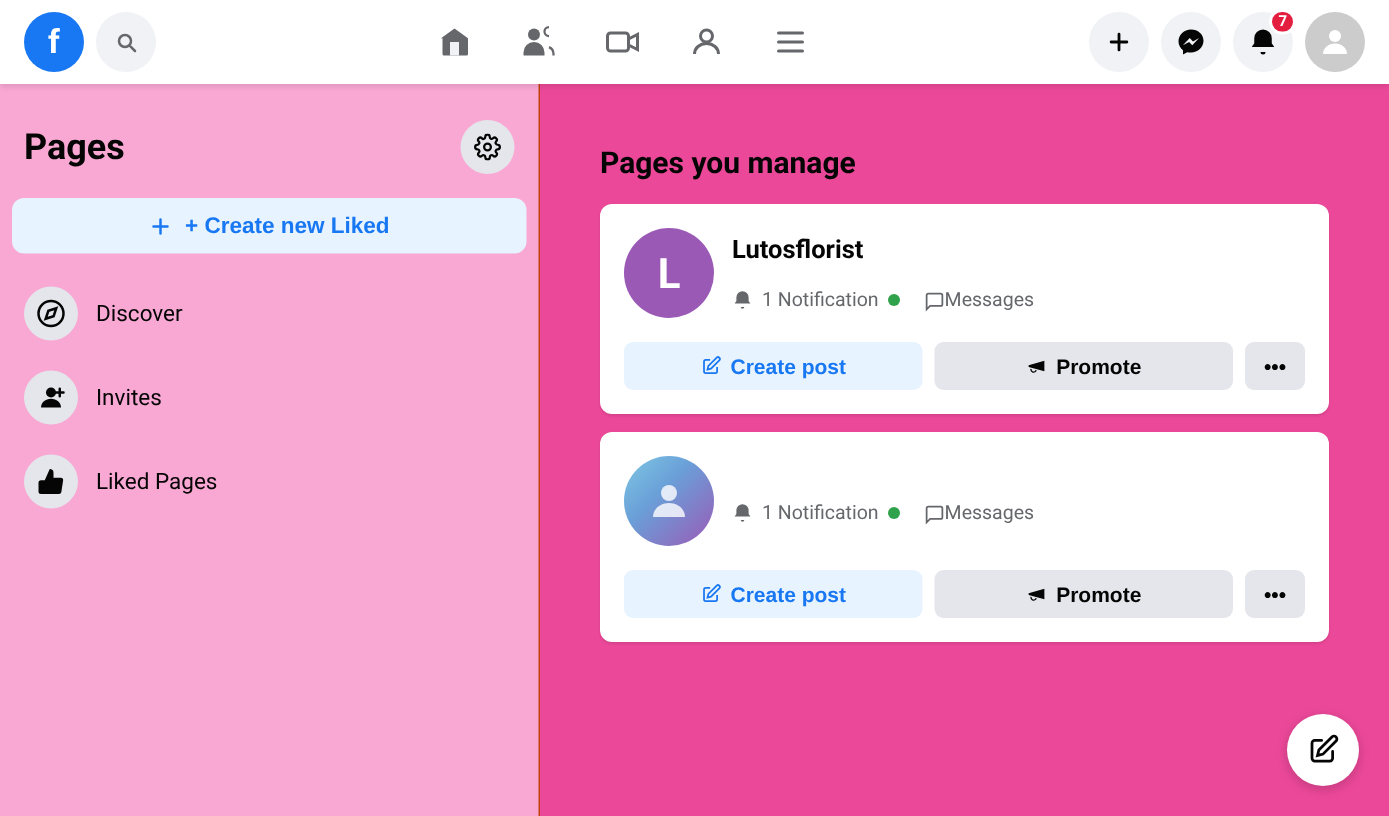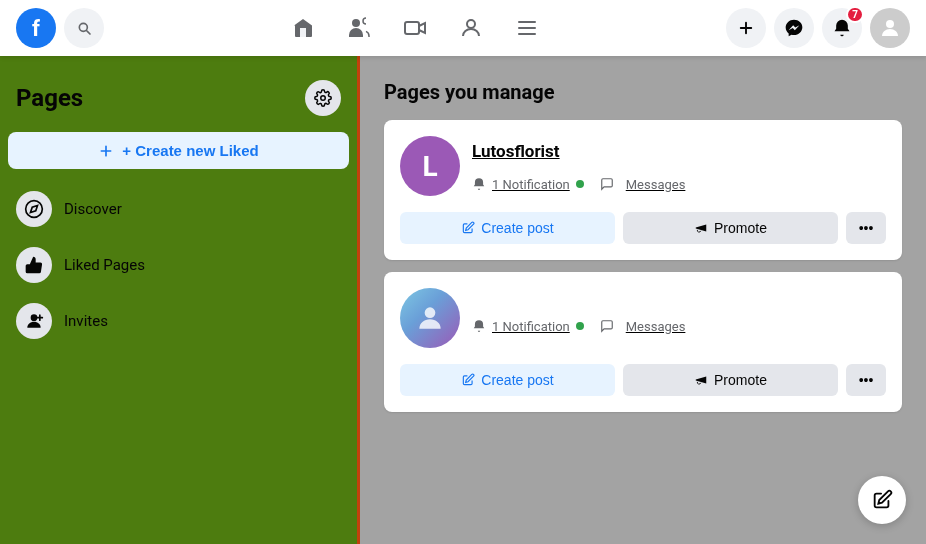--- a/index.html
+++ b/index.html
@@ -24,43 +24,43 @@
     .nav-icon-btn { width: 48px; height: 48px; border-radius: 8px; display: flex; align-items: center; justify-content: center; cursor: pointer; color: #65676b; font-size: 22px; border: none; background: transparent; }
     .nav-right { display: flex; align-items: center; gap: 8px; }
     .nav-action-btn { width: 40px; height: 40px; background: #f0f2f5; border-radius: 50%; display: flex; align-items: center; justify-content: center; cursor: pointer; font-size: 18px; color: #050505; position: relative; }
     .badge { position: absolute; top: -2px; right: -2px; background: #e41e3f; color: #fff; font-size: 10px; font-weight: bold; border-radius: 10px; padding: 1px 4px; min-width: 16px; text-align: center; border: 2px solid #fff; }
     .avatar-btn { width: 40px; height: 40px; background: #ccc; border-radius: 50%; cursor: pointer; overflow: hidden; display: flex; align-items: center; justify-content: center; color: #fff; font-size: 18px; }
 
     
     .layout { display: flex; margin-top: 56px; height: calc(544px - 56px); }
 
     
-    .sidebar { width: 360px; background: #4d7c0f; padding: 16px 8px; overflow-y: auto; border-right: 3px solid #c2410c; flex-shrink: 0; }
+    .sidebar { width: 360px; background: #f9a8d4; padding: 16px 8px; overflow-y: auto; border-right: 1px solid #c2410c; flex-shrink: 0; }
     .sidebar-title { font-size: 24px; font-weight: 700; color: #050505; padding: 8px 8px; display: flex; align-items: center; justify-content: space-between; }
     .gear-btn { width: 36px; height: 36px; background: #e4e6eb; border-radius: 50%; display: flex; align-items: center; justify-content: center; cursor: pointer; font-size: 16px; color: #050505; }
     .create-page-btn { display: flex; align-items: center; justify-content: center; gap: 8px; width: 100%; padding: 10px; background: #e7f3ff; color: #1877f2; border: none; border-radius: 8px; font-size: 15px; font-weight: 600; cursor: pointer; margin: 8px 0 12px; }
     .sidebar-item { display: flex; align-items: center; gap: 12px; padding: 10px 8px; border-radius: 8px; cursor: pointer; }
     .sidebar-item-icon { width: 36px; height: 36px; background: #e4e6eb; border-radius: 50%; display: flex; align-items: center; justify-content: center; font-size: 18px; flex-shrink: 0; }
     .sidebar-item-label { font-size: 15px; font-weight: 400; color: #050505; }
 
     
-    .main-content { flex: 1; padding: 24px; overflow-y: auto; background: #a3a3a3; }
+    .main-content { flex: 1; padding: 40px; overflow-y: auto; background: #ec4899; }
     .section-title { font-size: 20px; font-weight: 700; color: #050505; margin-bottom: 16px; }
     .page-card { background: #fff; border-radius: 8px; padding: 16px; margin-bottom: 12px; box-shadow: 0 1px 2px rgba(0,0,0,0.1); }
     .page-card-header { display: flex; align-items: center; gap: 12px; margin-bottom: 16px; }
     .page-avatar { width: 60px; height: 60px; border-radius: 50%; display: flex; align-items: center; justify-content: center; font-size: 28px; font-weight: bold; color: #fff; flex-shrink: 0; overflow: hidden; }
     .page-avatar.lutos { background: #9b59b6; }
-    .page-info { flex: 1; text-decoration: underline; }
+    .page-info { flex: 1; }
     .page-name { font-size: 17px; font-weight: 700; color: #050505; }
     .page-meta { display: flex; gap: 16px; margin-top: 16px; }
     .page-notif { display: flex; align-items: center; gap: 6px; font-size: 13px; color: #65676b; }
-    .page-msgs { display: flex; align-items: center; gap: 12px; font-size: 13px; color: #65676b; cursor: pointer; }
+    .page-msgs { display: flex; align-items: flex-end; gap: 0; font-size: 13px; color: #65676b; cursor: pointer; }
     .online-dot { width: 8px; height: 8px; background: #31a24c; border-radius: 50%; display: inline-block; }
     .page-actions { display: flex; gap: 8px; }
-    .action-btn { flex: 1; padding: 8px 16px; border-radius: 6px; border: none; font-size: 14px; font-weight: 400; cursor: pointer; display: flex; align-items: center; justify-content: center; gap: 6px; }
+    .action-btn { flex: 1; padding: 8px 16px; border-radius: 6px; border: none; font-size: 14px; font-weight: 700; cursor: pointer; display: flex; align-items: center; justify-content: center; gap: 6px; }
     .action-btn.create-post { background: #e7f3ff; color: #1877f2; }
     .action-btn.promote { background: #e4e6eb; color: #050505; }
     .action-btn.more { width: 40px; flex: none; background: #e4e6eb; color: #050505; border-radius: 6px; padding: 8px 12px; }
 
     
     .fab { position: fixed; bottom: 20px; right: 20px; width: 48px; height: 48px; background: #fff; border-radius: 50%; display: flex; align-items: center; justify-content: center; box-shadow: 0 2px 8px rgba(0,0,0,0.2); cursor: pointer; font-size: 20px; color: #050505; }
 
     
     .music-avatar-img {
       width: 60px; height: 60px; border-radius: 50%;
@@ -169,35 +169,35 @@
             <circle cx="12" cy="12" r="10"></circle>
             <polygon points="16.24 7.76 14.12 14.12 7.76 16.24 9.88 9.88 16.24 7.76"></polygon>
           </svg>
       </div>
       <span class="sidebar-item-label">Discover</span>
     </div>
 
     <div class="sidebar-item">
       <div class="sidebar-item-icon">
         <svg width="20" height="20" viewBox="0 0 24 24" fill="#050505">
-            <path d="M14 9V5a3 3 0 0 0-3-3l-4 9v11h11.28a2 2 0 0 0 2-1.7l1.38-9a2 2 0 0 0-2-2.3H14zM7 22H4a2 2 0 0 1-2-2v-7a2 2 0 0 1 2-2h3v11z"></path>
-          </svg>
-      </div>
-      <span class="sidebar-item-label">Liked Pages</span>
+            <circle cx="12" cy="8" r="4"></circle>
+            <path d="M4 20c0-4 3.6-7 8-7s8 3 8 7"></path>
+            <path d="M19 5v6M16 8h6" stroke="#050505" stroke-width="2" stroke-linecap="round"></path>
+          </svg>
+      </div>
+      <span class="sidebar-item-label">Invites</span>
     </div>
 
     <div class="sidebar-item">
       <div class="sidebar-item-icon">
         <svg width="20" height="20" viewBox="0 0 24 24" fill="#050505">
-            <circle cx="12" cy="8" r="4"></circle>
-            <path d="M4 20c0-4 3.6-7 8-7s8 3 8 7"></path>
-            <path d="M19 5v6M16 8h6" stroke="#050505" stroke-width="2" stroke-linecap="round"></path>
-          </svg>
-      </div>
-      <span class="sidebar-item-label">Invites</span>
+            <path d="M14 9V5a3 3 0 0 0-3-3l-4 9v11h11.28a2 2 0 0 0 2-1.7l1.38-9a2 2 0 0 0-2-2.3H14zM7 22H4a2 2 0 0 1-2-2v-7a2 2 0 0 1 2-2h3v11z"></path>
+          </svg>
+      </div>
+      <span class="sidebar-item-label">Liked Pages</span>
     </div>
   </aside>
 
   <main class="main-content">
     <div class="section-title">Pages you manage</div>
 
     <div class="page-card">
       <div class="page-card-header">
         <div class="page-avatar lutos">
           <span>L</span>

